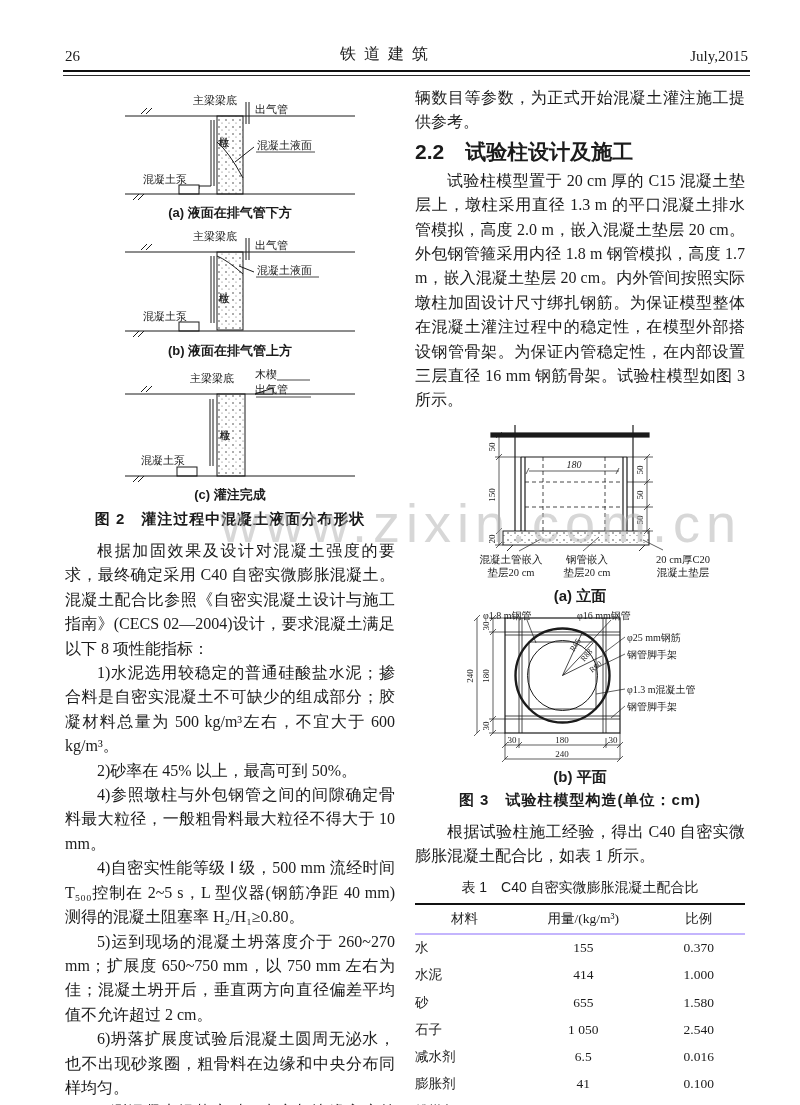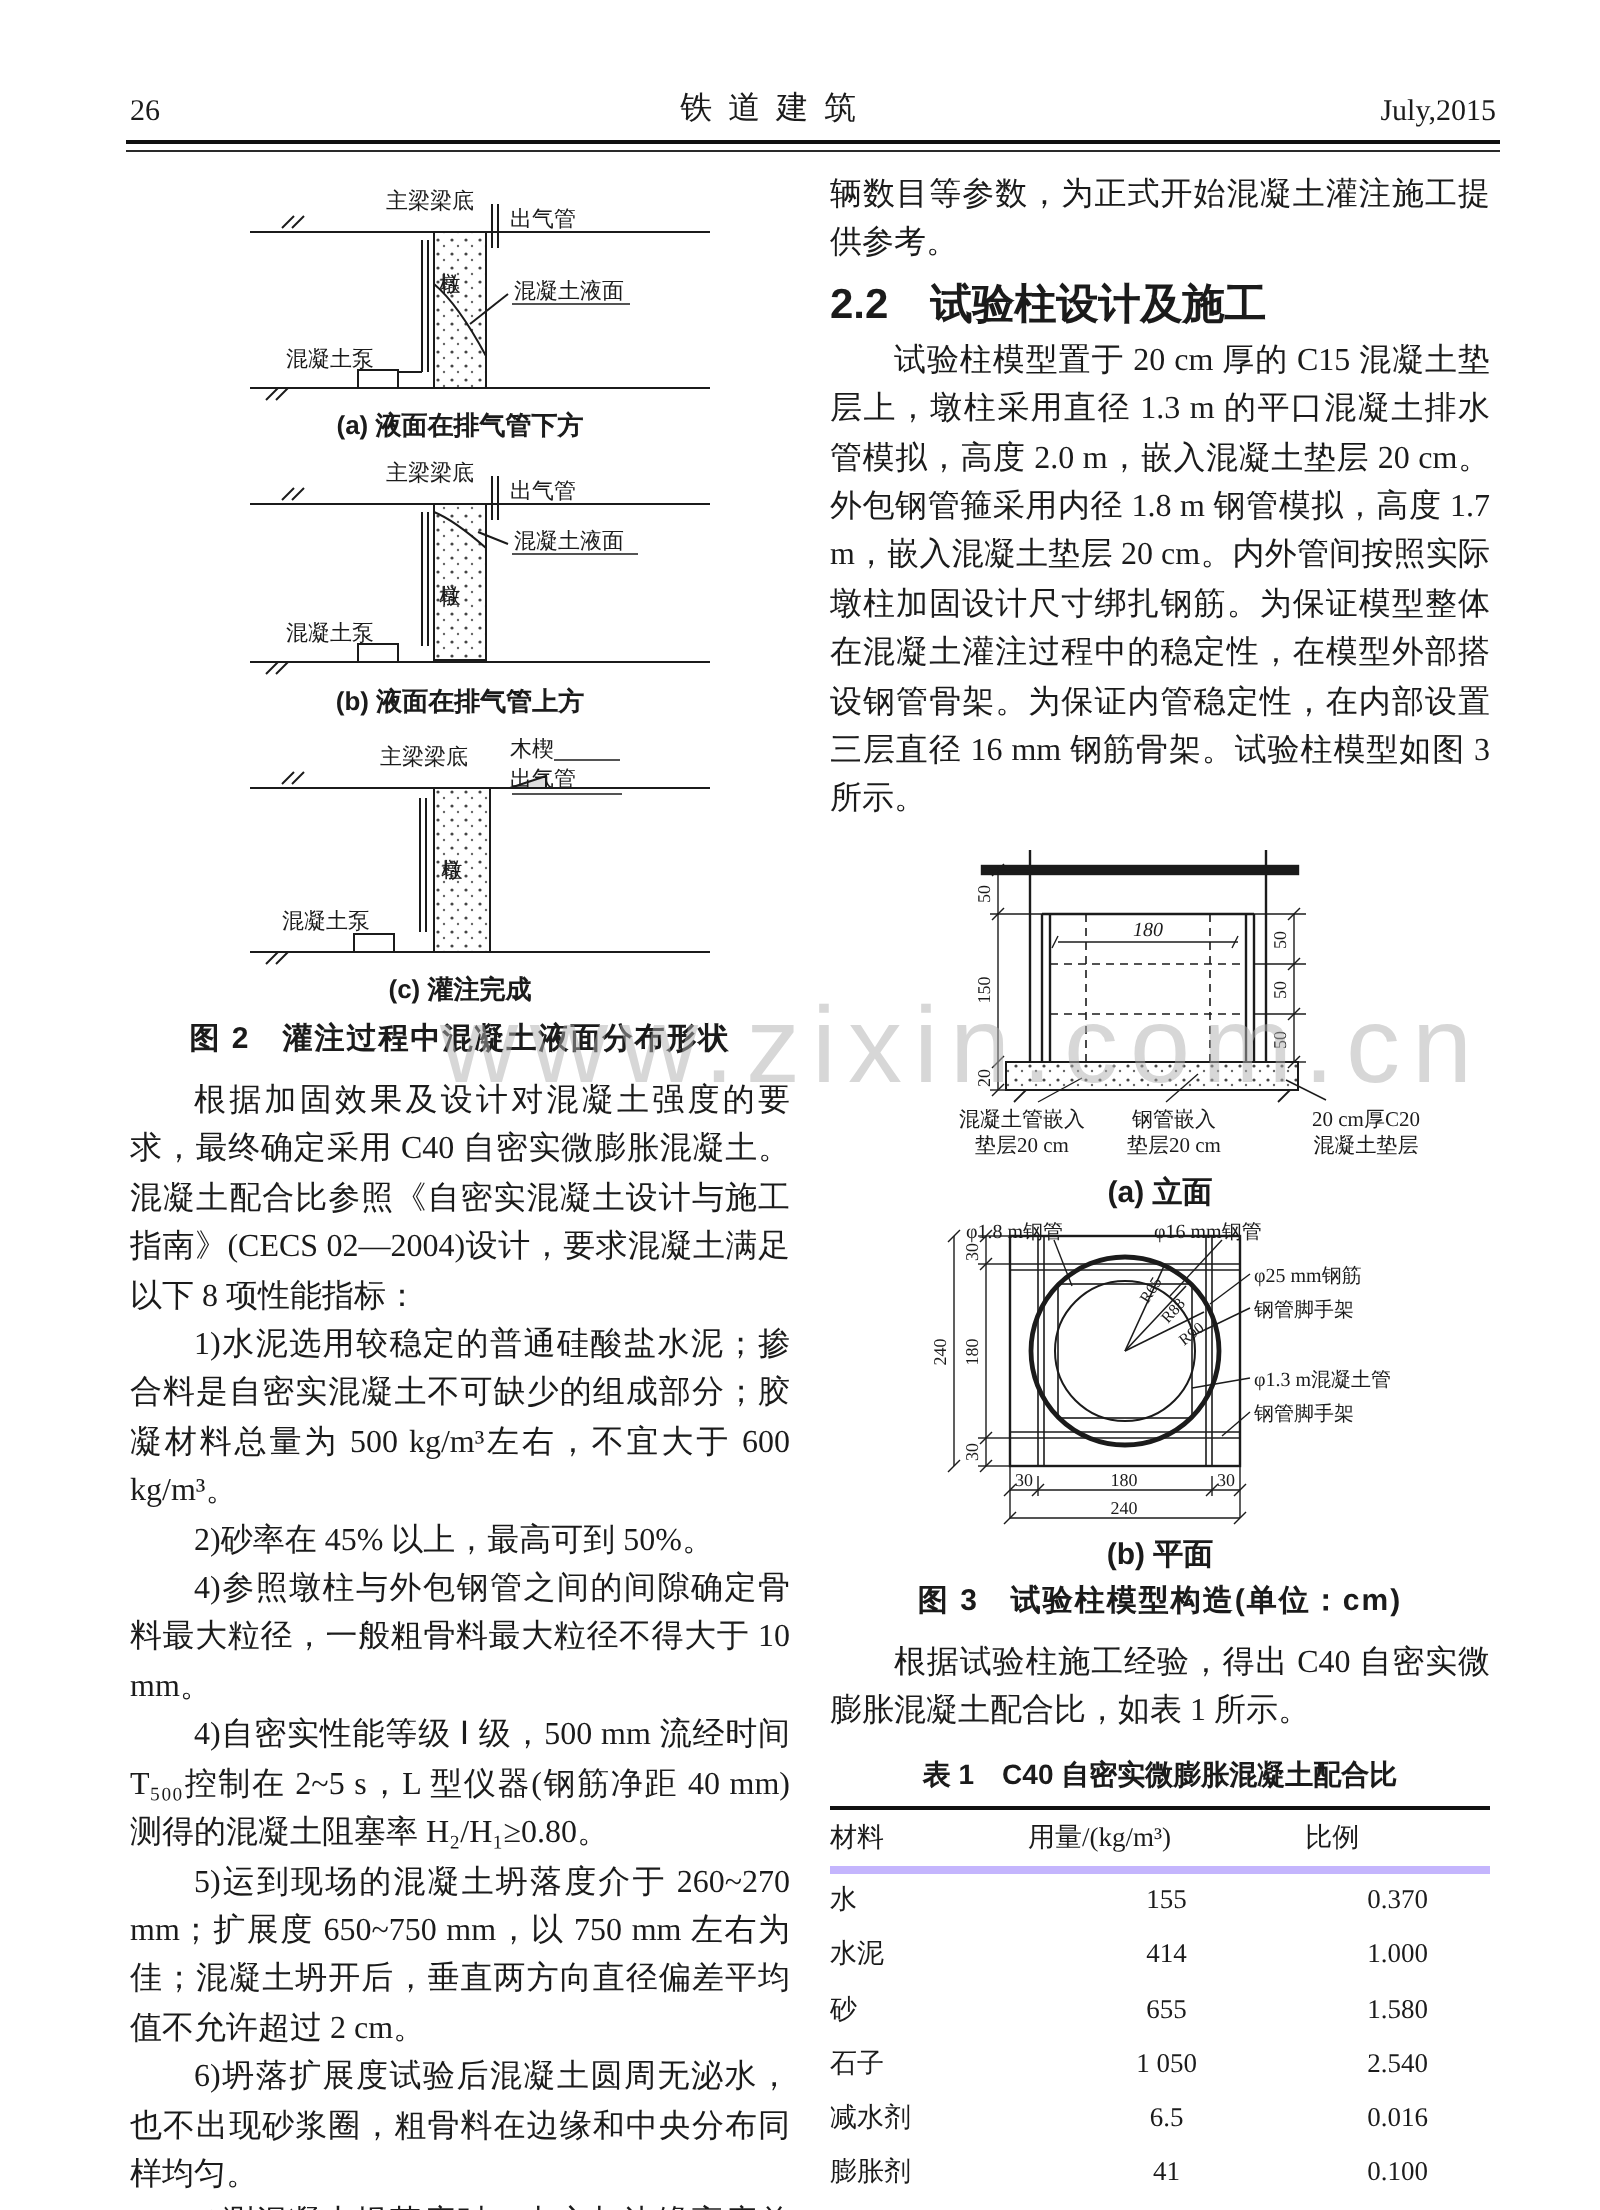--- a/index.html
+++ b/index.html
@@ -22,25 +22,25 @@
   .subcap{font-family:"Liberation Sans",sans-serif;font-weight:bold;font-size:13px;
           text-align:center;margin:0 0 6px 0;}
   .figcap{font-family:"Liberation Sans",sans-serif;font-weight:bold;font-size:15px;
           text-align:center;margin:4px 0 10px 0;letter-spacing:1px;}
   .subcap2{font-family:"Liberation Sans",sans-serif;font-weight:bold;font-size:15px;
            text-align:center;margin:0 0 4px 0;}
   svg{display:block;}
   svg text{font-family:"Liberation Serif",serif;fill:#1b1b1b;}
   .vtext{writing-mode:tb;glyph-orientation-vertical:0;}
   
-  .tbl-title{font-family:"Liberation Sans",sans-serif;font-weight:bold;font-size:14px;
+  .tbl-title{font-family:"Liberation Sans",sans-serif;font-weight:normal;font-size:14px;
              text-align:center;margin:10px 0 6px 0;}
   table.mix{width:100%;border-collapse:collapse;font-size:13.5px;
             border-top:2px solid #111;border-bottom:2px solid #111;}
-  table.mix th{font-weight:normal;padding:5px 0;border-bottom:4px solid #c4b5fd;text-align:left;}
+  table.mix th{font-weight:normal;padding:5px 0;border-bottom:2px solid #c4b5fd;text-align:center;}
   table.mix td{padding:4.6px 0;}
   td.c1{padding-left:40px;width:30%;}
   th.c1{width:30%;}
   td.c2,th.c2{width:42%;text-align:center;}
   td.c3,th.c3{width:28%;text-align:center;}
   
   .wm{position:absolute;top:492px;left:220px;width:640px;font-family:"Liberation Sans",sans-serif;
       font-size:54px;letter-spacing:6px;color:rgba(175,175,175,0.5);white-space:nowrap;
       pointer-events:none;z-index:6;}
 </style>

